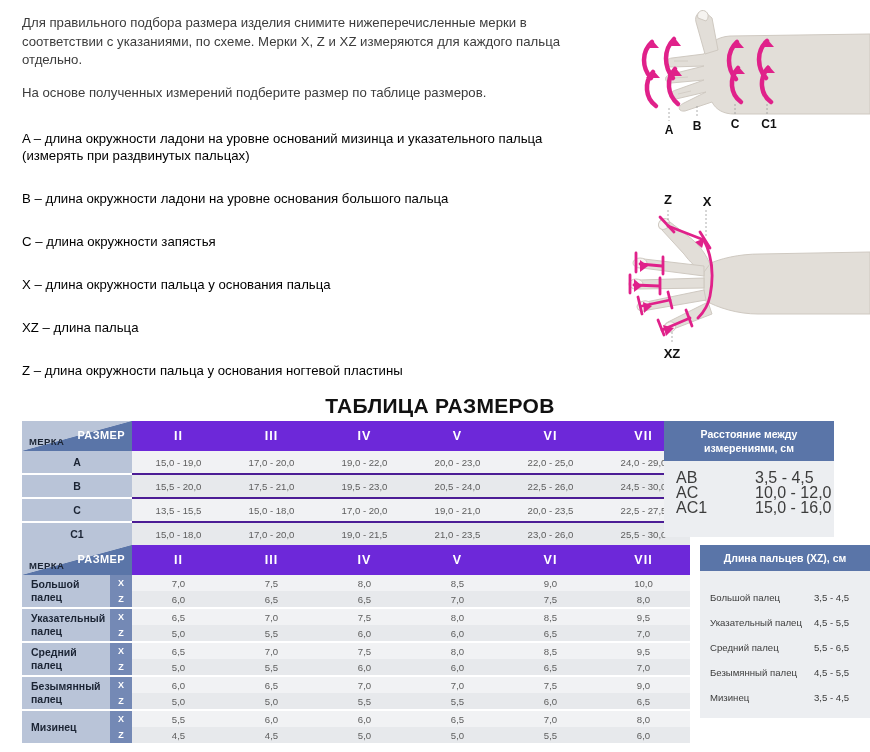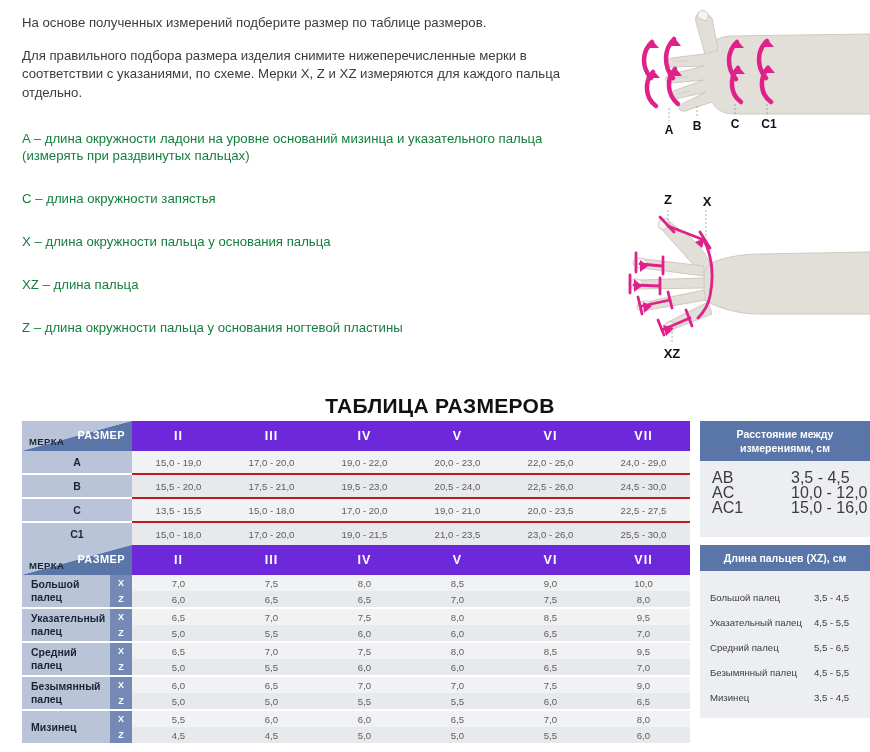--- a/index.html
+++ b/index.html
@@ -7,21 +7,21 @@
     width:870px;height:752px;background:#ffffff;
     font-family:"Liberation Sans","DejaVu Sans",sans-serif;
     color:#222;position:relative;overflow:hidden;
   }
   .page{position:relative;width:870px;height:752px;}
 
   
   .intro{position:absolute;left:22px;top:14px;width:585px;}
   .intro p{margin:0 0 14px 0;font-size:13.2px;line-height:18.5px;color:#3c3c3c;}
   .defs{position:absolute;left:22px;top:130px;width:585px;}
-  .defs p{margin:0 0 26px 0;font-size:13.2px;line-height:17px;color:#15803d;}
+  .defs p{margin:0 0 26px 0;font-size:13.2px;line-height:17px;color:#000000;}
 
   
   .hand-top{position:absolute;left:612px;top:6px;width:258px;height:150px;}
   .hand-bottom{position:absolute;left:600px;top:180px;width:270px;height:195px;}
 
   
   .tbl-title{
     position:absolute;left:290px;top:383px;width:300px;text-align:center;
     font-size:21px;font-weight:bold;color:#111;letter-spacing:.3px;margin-top:11px;
   }
@@ -52,29 +52,29 @@
   }
   .val-cell{
     font-size:9.6px;color:#5d5d5d;text-align:center;
   }
   .row-a{background:#f1f2f4;}
   .row-b{background:#e7e9ec;}
 
   
   #table1{left:22px;top:421px;width:668px;}
   #table1 .lbl-cell{height:22px;}
-  #table1 .val-cell{height:22px;border-bottom:2px solid #b91c1c;}
+  #table1 .val-cell{height:22px;border-bottom:2px solid #4c1d95;}
 
   
   .side{position:absolute;background:#eceef1;}
   .side-hdr{
     background:#5a75a8;color:#fff;font-size:10.5px;font-weight:bold;
     text-align:center;line-height:14px;padding:6px 4px;
   }
-  #side1{left:700px;top:421px;width:170px;height:116px;}
+  #side1{left:664px;top:421px;width:170px;height:116px;}
   #side1 .side-body{padding:9px 0 0 0;}
   #side1 .side-row{display:flex;font-size:16px;color:#3c3c3c;line-height:15px;gap:13px;}
   #side1 .side-row .k{width:66px;padding-left:12px;}
   #side1 .side-row .v{flex:1;}
 
   
   #table2{left:22px;top:545px;width:668px;}
   #table2 .name-cell{
     background:#b9c4d8;color:#1b2434;font-size:10.5px;font-weight:bold;
     padding-left:9px;border-bottom:2px solid #ffffff;line-height:13px;
@@ -92,26 +92,27 @@
   #side2 .side-row{display:flex;font-size:9.6px;color:#3c3c3c;line-height:25px;}
   #side2 .side-row .k{width:104px;padding-left:10px;}
   #side2 .side-row .v{flex:1;}
 </style>
 </head>
 <body>
 
 <div class="page">
 
   <div class="intro">
+    <p>Для правильного подбора размера изделия снимите нижеперечисленные мерки в соответствии с указаниями, по схеме. Мерки X, Z и XZ измеряются для каждого пальца отдельно.</p>
     <p>На основе полученных измерений подберите размер по таблице размеров.</p>
-    <p>Для правильного подбора размера изделия снимите нижеперечисленные мерки в соответствии с указаниями, по схеме. Мерки X, Z и XZ измеряются для каждого пальца отдельно.</p>
   </div>
 
   <div class="defs">
     <p>A – длина окружности ладони на уровне оснований мизинца и указательного пальца (измерять при раздвинутых пальцах)</p>
+    <p>B – длина окружности ладони на уровне основания большого пальца</p>
     <p>C – длина окружности запястья</p>
     <p>X – длина окружности пальца у основания пальца</p>
     <p>XZ – длина пальца</p>
     <p>Z – длина окружности пальца у основания ногтевой пластины</p>
   </div>
 
   <svg class="hand-top" viewBox="0 0 258 150">
     <g>
       <path d="M258 28 L118 30 C104 31 96 38 92 48 L60 52 C52 53 51 60 59 61 L92 60
                L60 68 C52 69 51 76 59 77 L92 74 L64 84 C56 86 56 93 64 93 L94 86

